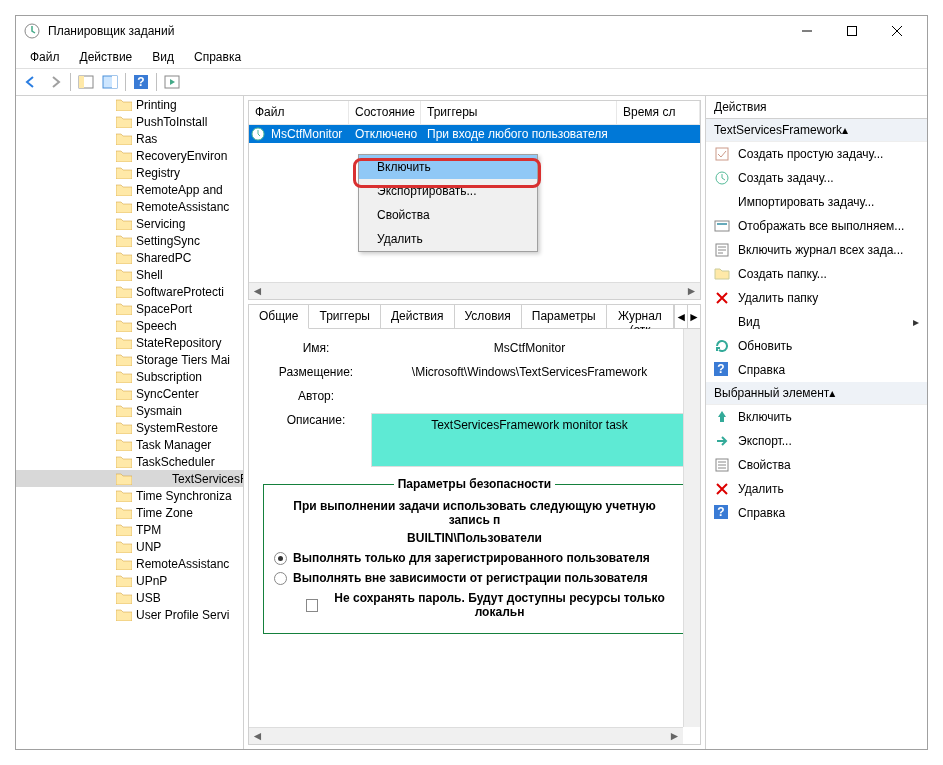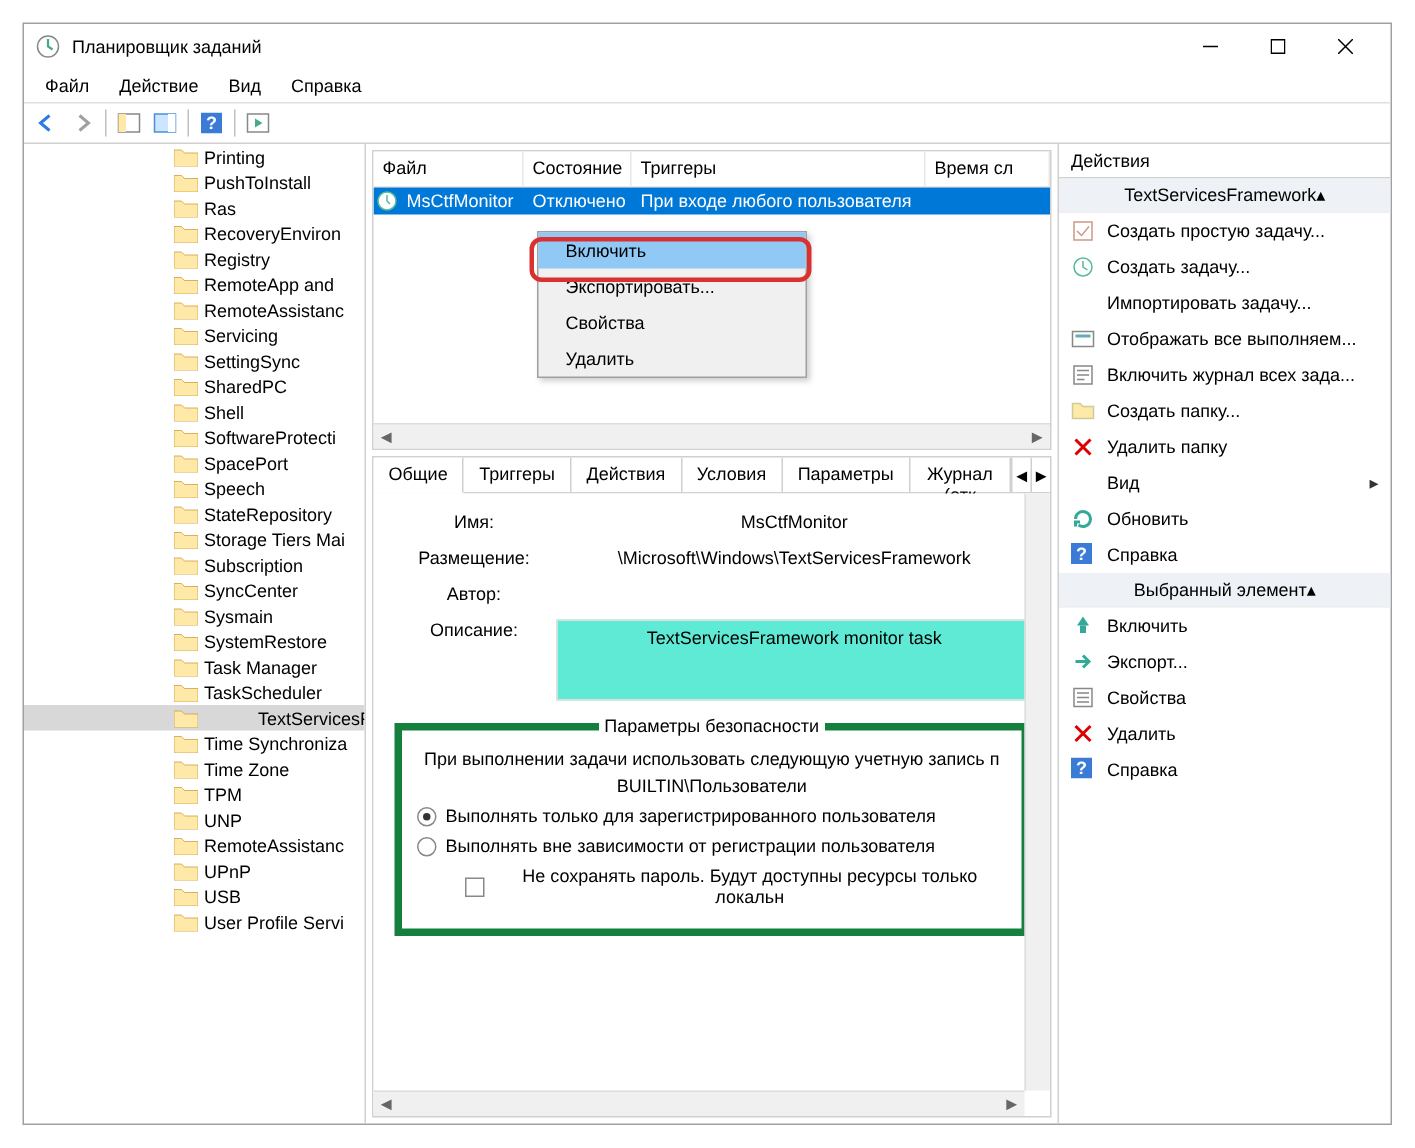--- a/index.html
+++ b/index.html
@@ -36,31 +36,31 @@
 .ctx-red-outline { position: absolute; left: 353px; top: 158px; width: 188px; height: 30px; border: 3px solid #d93030; border-radius: 8px; z-index: 101; pointer-events: none; }
 .details-panel { border: 1px solid #d0d0d0; flex: 1; display: flex; flex-direction: column; overflow: hidden; text-align: center; }
 .tabs { height: 24px; display: flex; border-bottom: 1px solid #d0d0d0; }
 .tab { padding: 4px 10px; border-right: 1px solid #d0d0d0; cursor: default; }
 .tab.active { background: #fff; border-bottom: 1px solid #fff; margin-bottom: -1px; }
 .tab-nav { width: 16px; display: flex; align-items: center; justify-content: center; border-left: 1px solid #d0d0d0; }
 .details-body { flex: 1; padding: 12px; overflow: hidden; position: relative; background: #fff; }
 .field-row { display: flex; margin-bottom: 10px; }
 .field-label { width: 110px; }
 .field-value { flex: 1; }
-.fieldset { border: 5px solid #15803d; padding: 8px 10px; margin-top: 8px; background: #fff; }
+.fieldset { border: 1px solid #15803d; padding: 8px 10px; margin-top: 8px; background: #fff; font-weight: bold; }
 .fieldset-legend { padding: 0 4px; }
 .radio-row, .check-row { display: flex; align-items: center; margin: 6px 0; gap: 6px; }
 .radio { width: 13px; height: 13px; border: 1px solid #888; border-radius: 50%; position: relative; }
 .radio.checked::after { content: ''; position: absolute; left: 3px; top: 3px; width: 5px; height: 5px; background: #333; border-radius: 50%; }
 .checkbox { width: 13px; height: 13px; border: 1px solid #888; }
 .details-scroll { position: absolute; right: 0; top: 0; bottom: 17px; width: 17px; background: #f0f0f0; border-left: 1px solid #ddd; }
 .details-hscroll { position: absolute; bottom: 0; left: 0; right: 17px; height: 17px; background: #f0f0f0; border-top: 1px solid #ddd; display: flex; align-items: center; justify-content: space-between; }
 .actions-panel { width: 222px; border-left: 1px solid #d0d0d0; }
 .actions-header { padding: 4px 8px; border-bottom: 1px solid #d0d0d0; font-weight: normal; }
-.actions-section-title { background: #eef2f7; padding: 4px 8px; display: flex; justify-content: center; border-bottom: 1px solid #eee; }
+.actions-section-title { background: #eef2f7; padding: 4px 8px; display: flex; justify-content: flex-start; border-bottom: 1px solid #eee; }
 .action-item { display: flex; align-items: center; padding: 4px 8px; gap: 8px; cursor: default; }
 .action-item .arrow { margin-left: auto; color: #333; }
 .action-icon { width: 16px; height: 16px; flex-shrink: 0; }
 svg { display: block; }
 </style>
 </head>
 <body>
 
 <div class="window">
 

